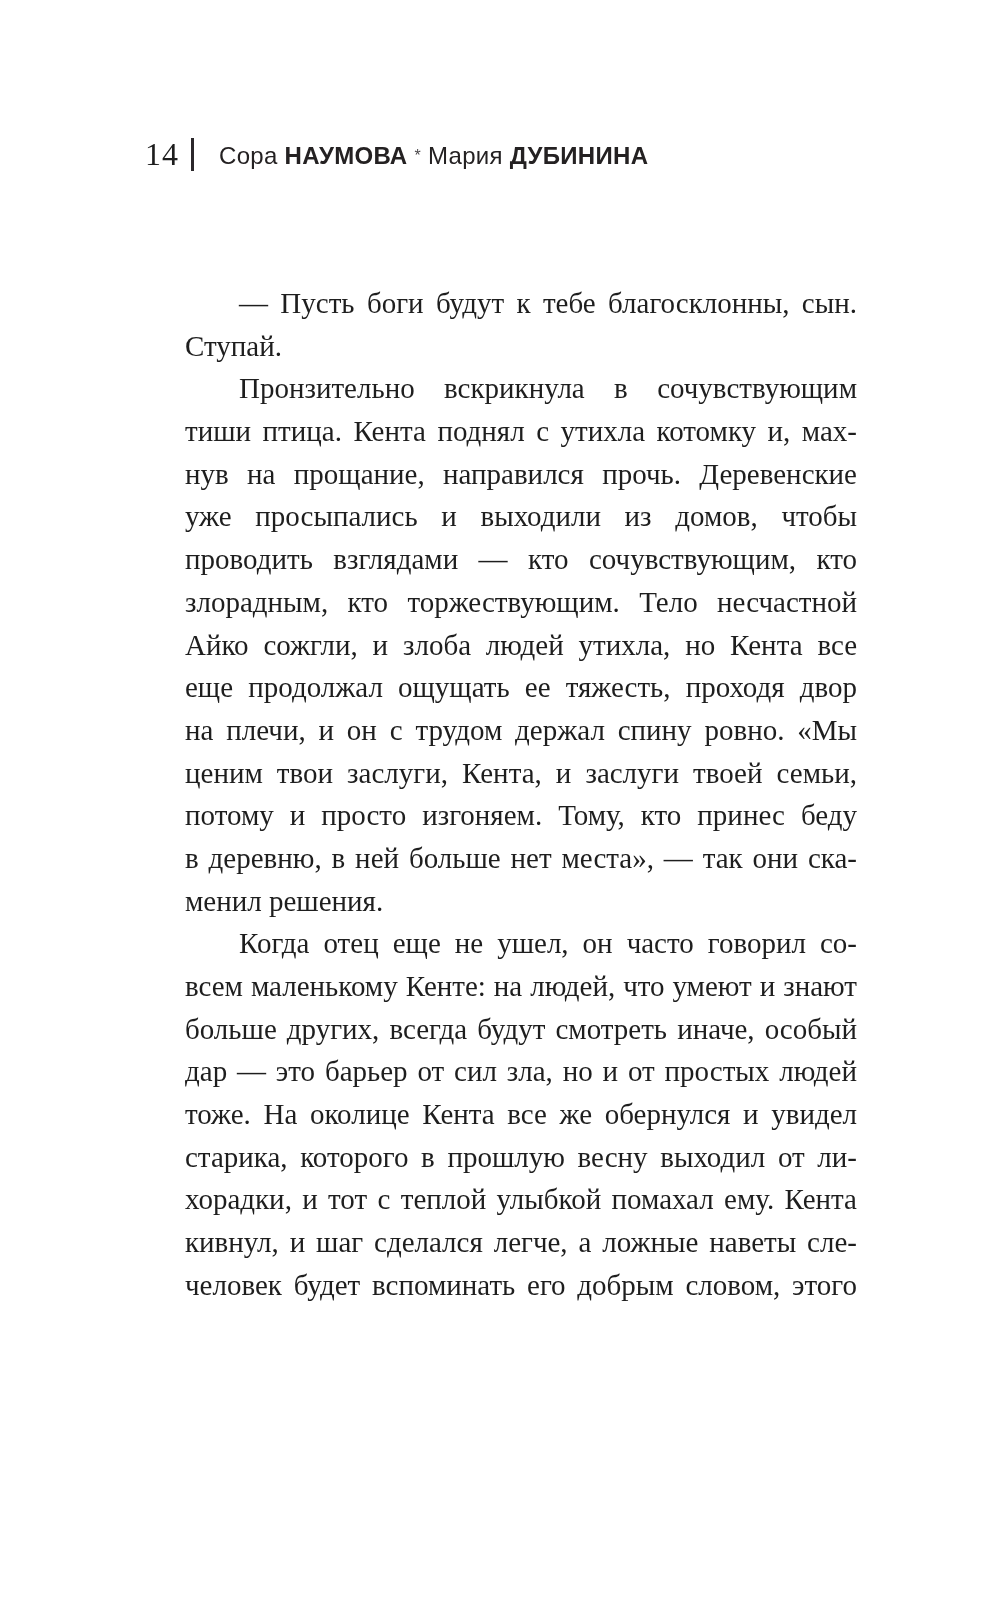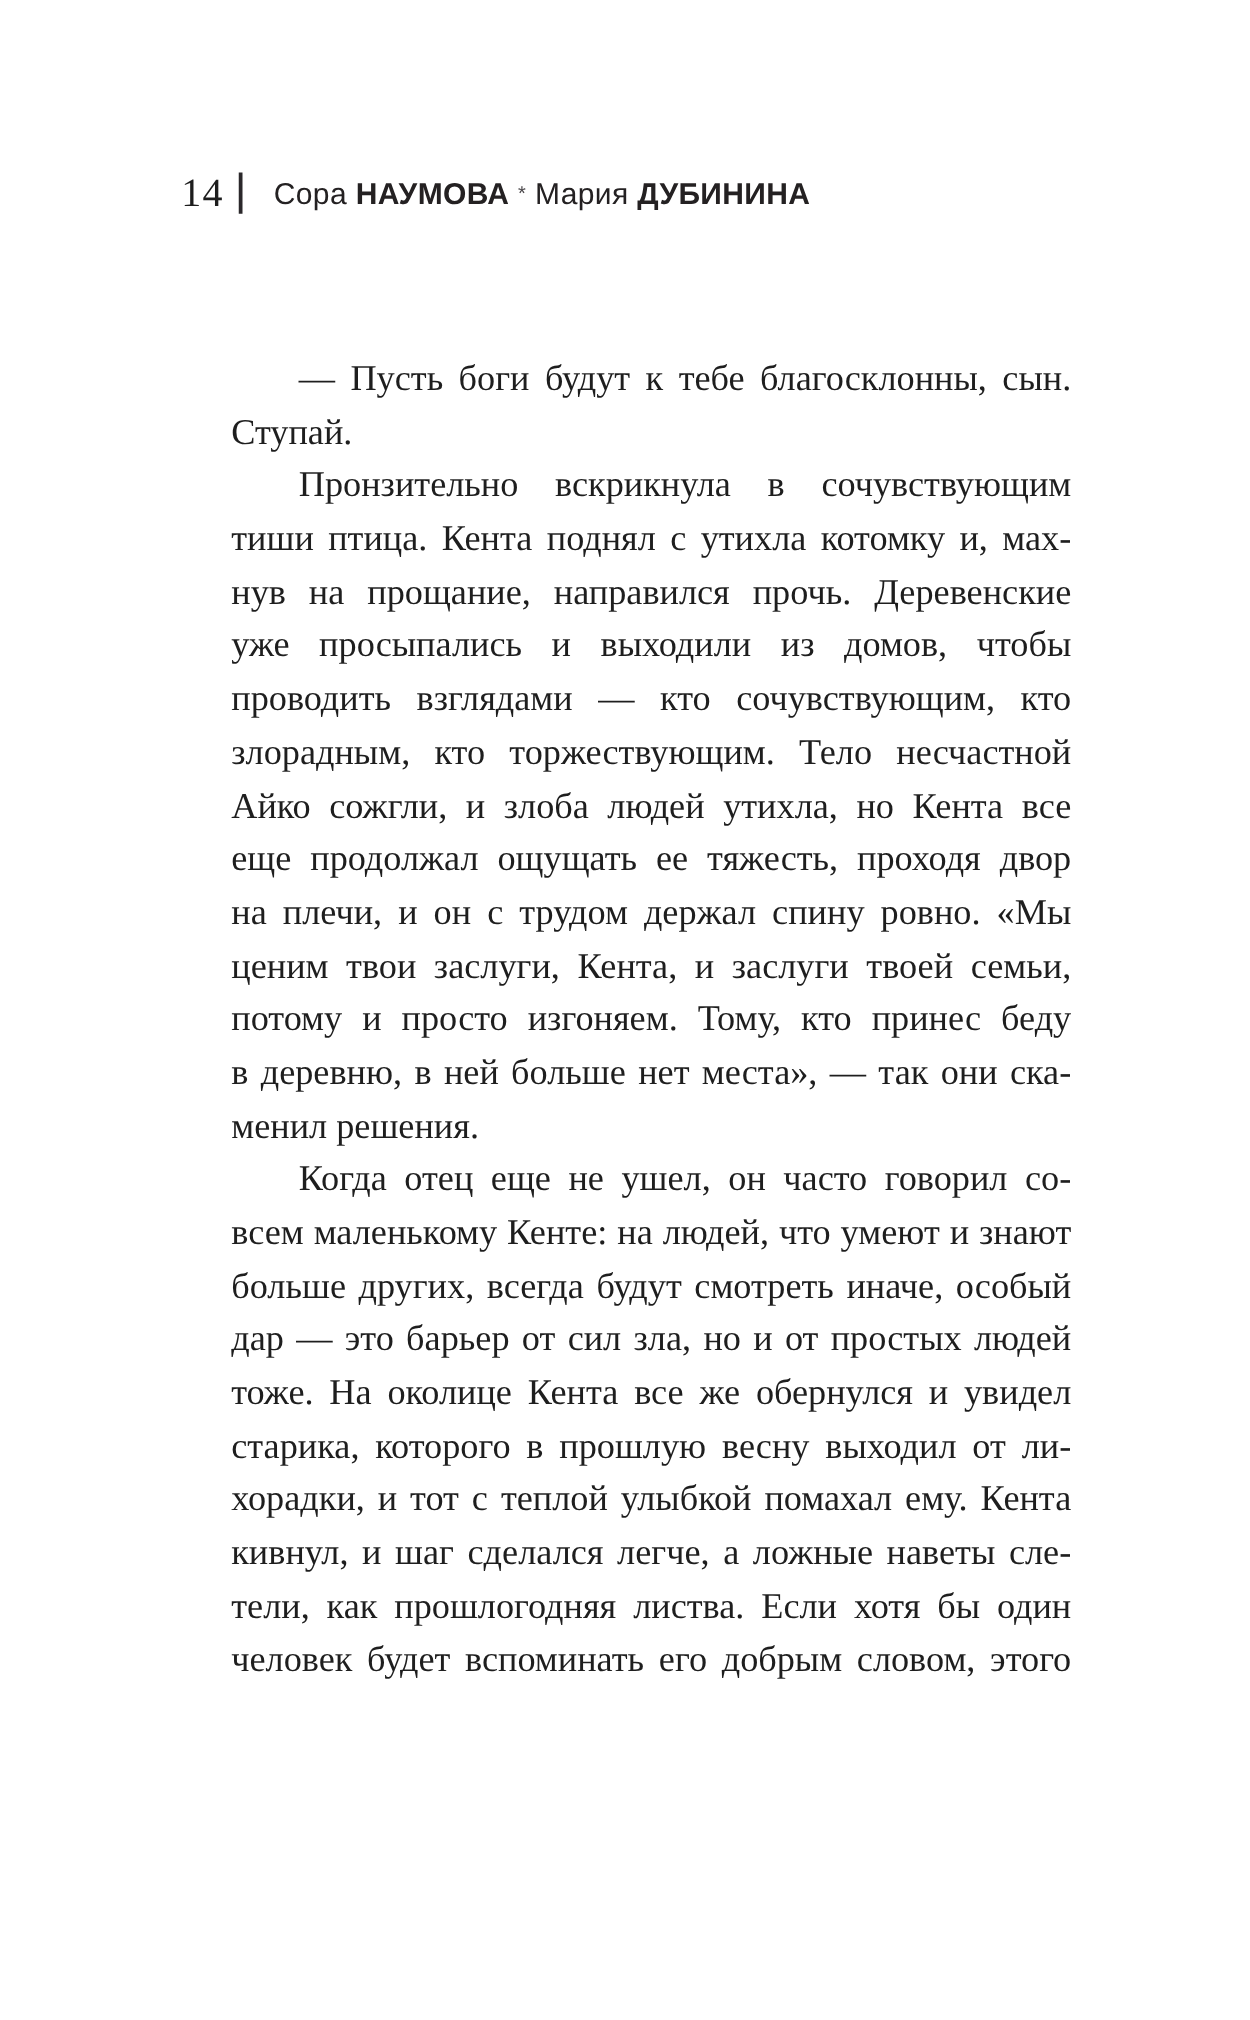--- a/index.html
+++ b/index.html
@@ -92,17 +92,16 @@
     <div class="line">в деревню, в ней больше нет места», — так они ска-</div>
     <div class="line end">менил решения.</div>
     <div class="line indent">Когда отец еще не ушел, он часто говорил со-</div>
     <div class="line">всем маленькому Кенте: на людей, что умеют и знают</div>
     <div class="line">больше других, всегда будут смотреть иначе, особый</div>
     <div class="line">дар — это барьер от сил зла, но и от простых людей</div>
     <div class="line">тоже. На околице Кента все же обернулся и увидел</div>
     <div class="line">старика, которого в прошлую весну выходил от ли-</div>
     <div class="line">хорадки, и тот с теплой улыбкой помахал ему. Кента</div>
     <div class="line">кивнул, и шаг сделался легче, а ложные наветы сле-</div>
-    <div class="line">тели, как прошлогодняя листва. Если хотя бы один</div>
     <div class="line">человек будет вспоминать его добрым словом, этого</div>
   </div>
 
 </div>
 
 </body></html>

